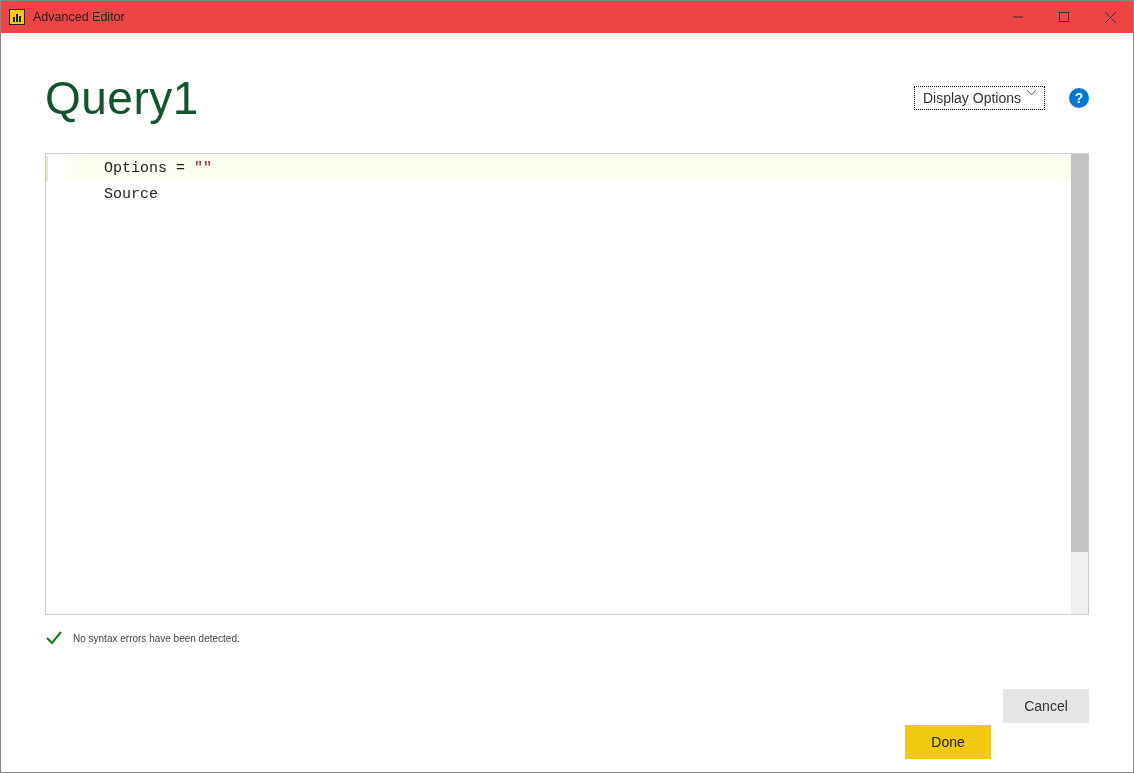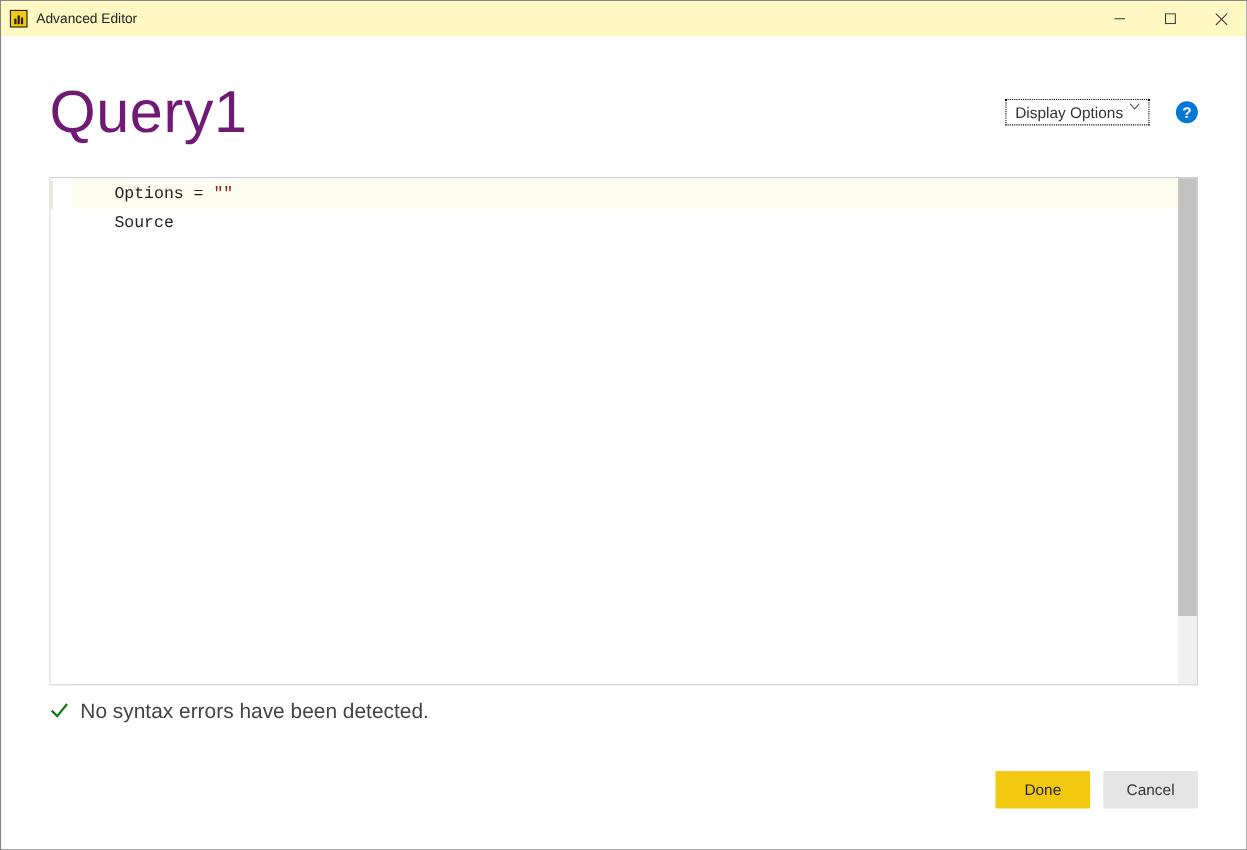--- a/index.html
+++ b/index.html
@@ -12,21 +12,21 @@
       background: #fff;
       width: 1134px;
       height: 773px;
       overflow: hidden;
       border: 1px solid #888;
     }
     .titlebar {
       height: 32px;
       display: flex;
       align-items: center;
-      background: #fef9c3;
+      background: #ef4444;
       padding-left: 8px;
     }
     .app-icon {
       width: 16px;
       height: 16px;
       background: #f2c811;
       border: 1px solid #222;
       margin-right: 8px;
       display: flex;
       align-items: flex-end;
@@ -65,23 +65,23 @@
     }
     .content {
       padding: 38px 44px 20px 44px;
     }
     .header-row {
       display: flex;
       align-items: center;
       margin-bottom: 28px;
     }
     .query-title {
-      font-size: 54px;
+      font-size: 46px;
       font-weight: 300;
-      color: #701a75;
+      color: #14532d;
       letter-spacing: 0.5px;
     }
     .header-spacer {
       flex: 1;
     }
     .display-options {
       border: 1px dotted #000;
       padding: 3px 8px 3px 8px;
       font-size: 14px;
       color: #333;
@@ -152,24 +152,24 @@
       height: 100%;
       background: #f0f0f0;
     }
     .scrollbar-thumb {
       width: 100%;
       height: 398px;
       background: #c2c2c2;
     }
     .status-row {
       display: flex;
-      align-items: flex-start;
+      align-items: center;
       gap: 10px;
       margin-top: 14px;
-      font-size: 19px;
+      font-size: 10px;
       color: #444;
     }
     .check-icon {
       color: #107c10;
     }
     .button-row {
       display: flex;
       justify-content: flex-end;
       gap: 12px;
       margin-top: 42px;
@@ -178,20 +178,21 @@
       min-width: 86px;
       height: 34px;
       border: none;
       font-size: 14px;
       cursor: pointer;
       font-family: inherit;
     }
     .btn-done {
       background: #f2c811;
       color: #222;
+      margin-top: 36px;
     }
     .btn-cancel {
       background: #e5e5e5;
       color: #333;
     }
   </style>
 </head>
 <body>
 
 <div class="titlebar">

